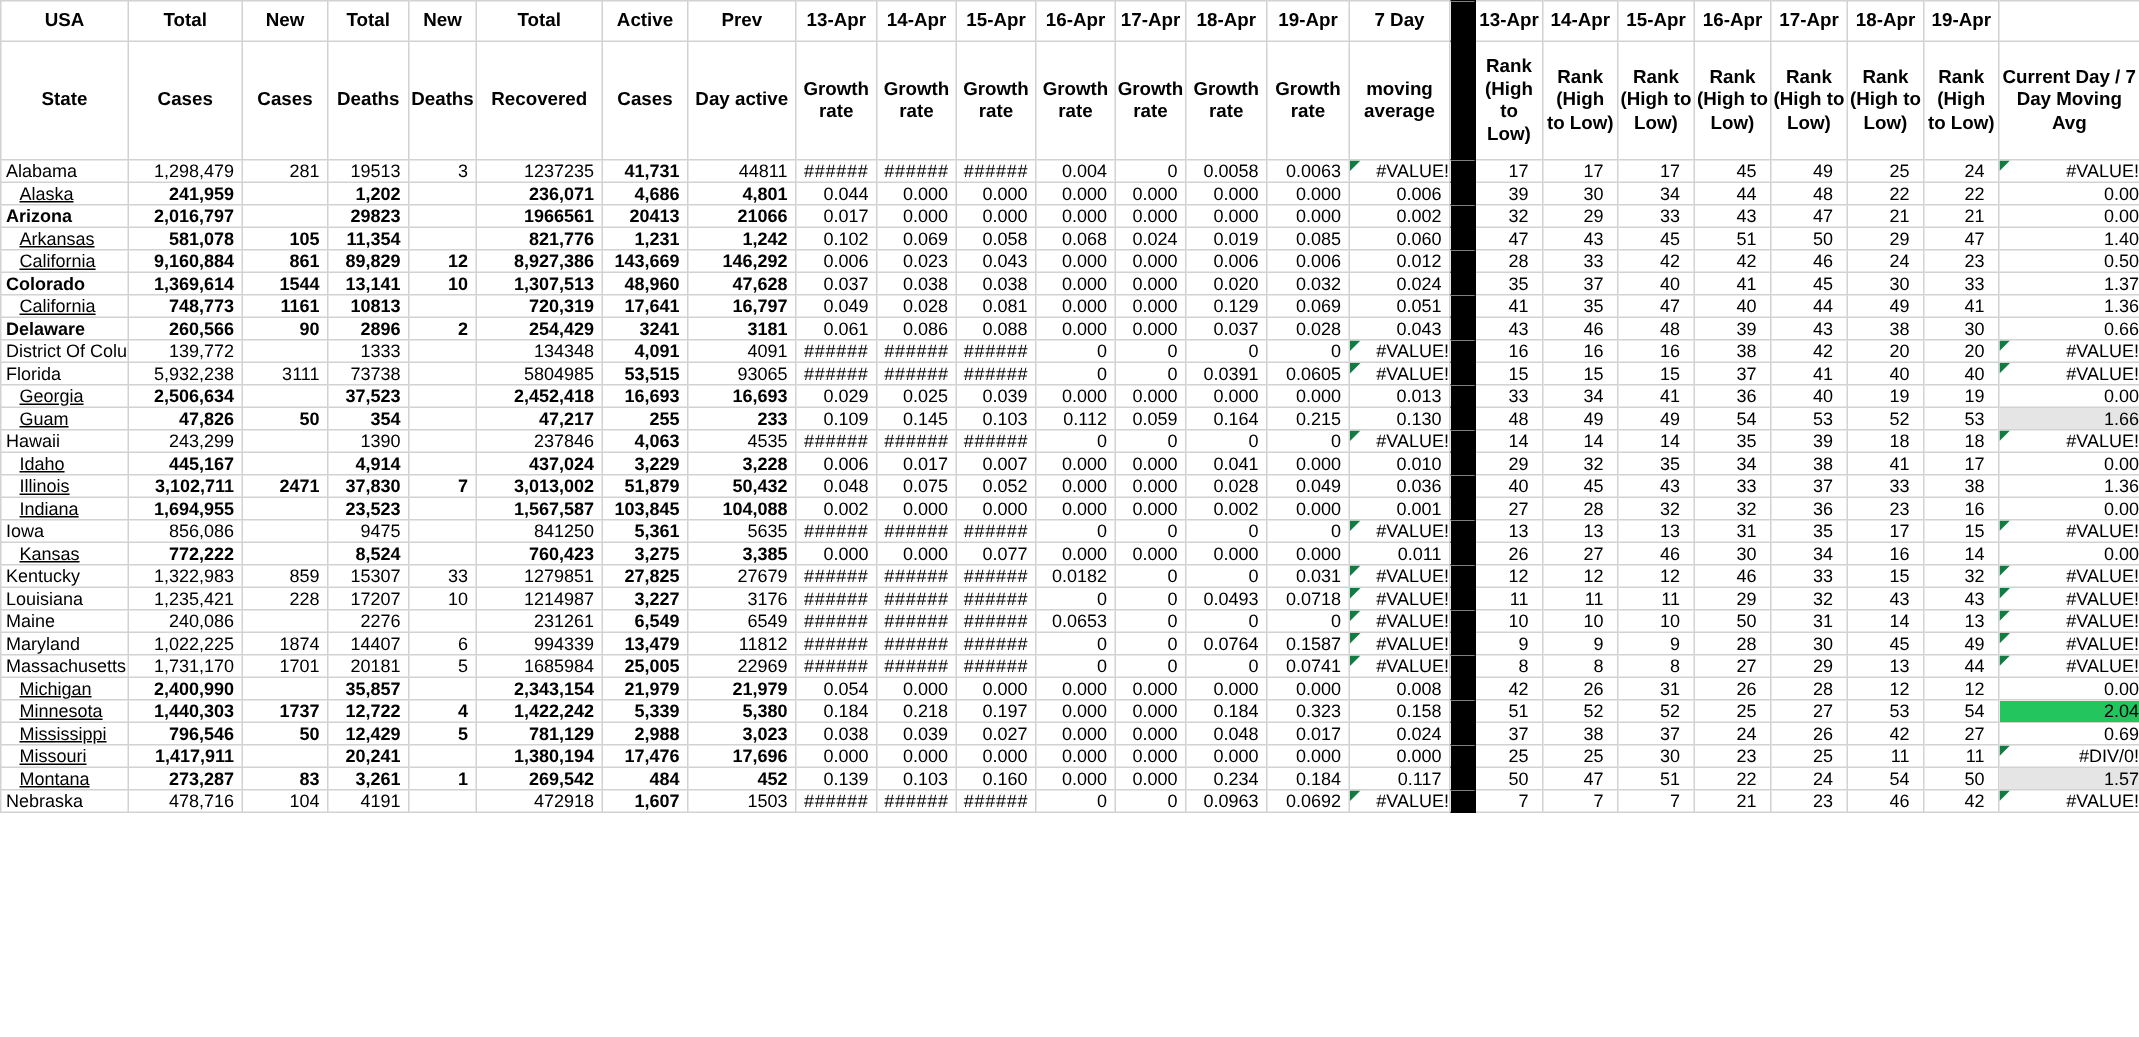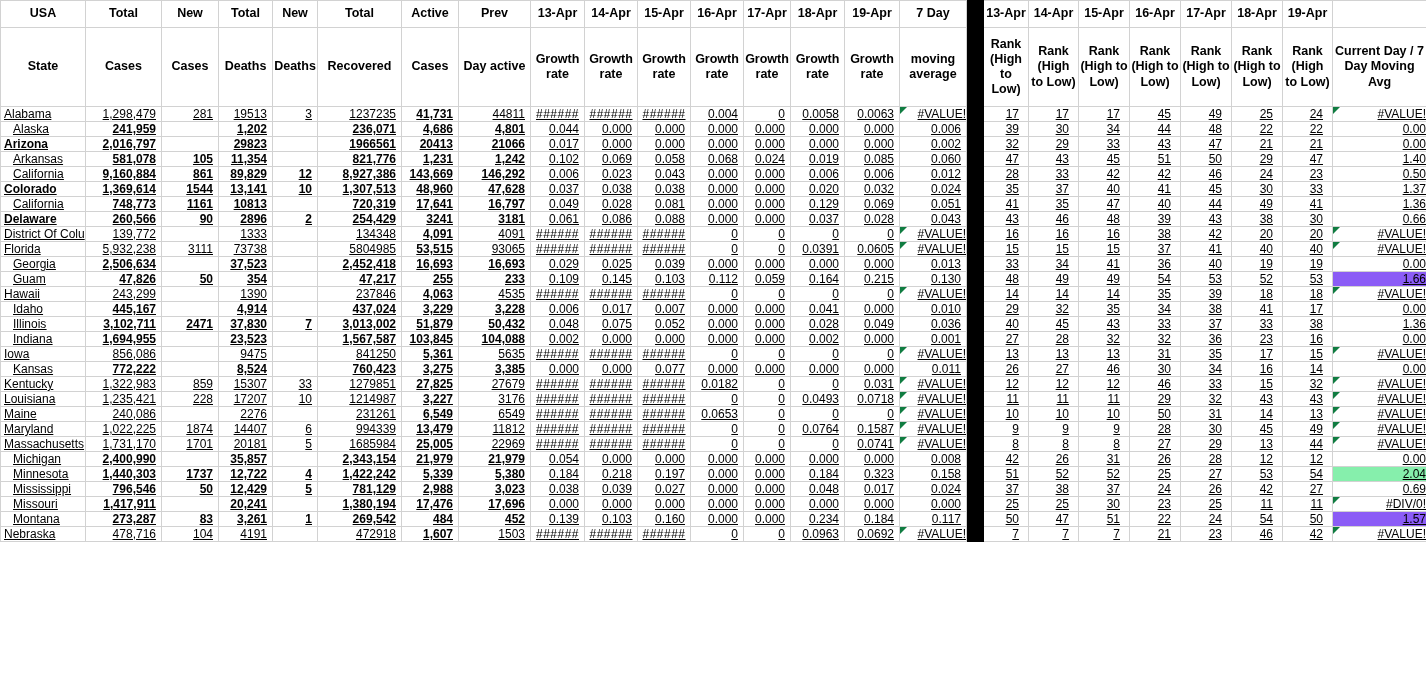--- a/index.html
+++ b/index.html
@@ -2,36 +2,36 @@
 <html><head>
 <meta charset="utf-8">
 <style>
   html,body{margin:0;padding:0;background:#fff;}
   body{width:1426px;height:691px;overflow:hidden;font-family:"Liberation Sans",sans-serif;}
   table{border-collapse:collapse;table-layout:fixed;width:1426px;}
   td,th{border:1px solid #d2d2d2;font:12px "Liberation Sans",sans-serif;color:#000;
         white-space:nowrap;overflow:hidden;vertical-align:middle;position:relative;padding:0;}
   thead .hr1{height:27px;padding-left:48px;}
   thead .hr2{height:79px;}
-  tbody tr{height:14px;text-decoration:underline;}
+  tbody tr{height:14px;}
   .h{font-weight:bold;text-align:center;white-space:normal;line-height:1.22;font-size:12.5px;padding:0 1px;}
   .state{text-align:left;padding-left:3px;}
   .u{text-decoration:underline;padding-left:12px;}
   .bn{font-weight:bold;margin-top:13px;}
   .num{text-align:right;padding-right:5px;}
   .b{font-weight:bold;}
   .rank{text-align:right;padding-right:9px;}
   .ctr{text-align:right;}
   .hash{text-align:center;letter-spacing:0.5px;}
   .flag::before{content:"";position:absolute;top:0;left:0;width:0;height:0;
     border-style:solid;border-width:7px 7px 0 0;
     border-color:#107c41 transparent transparent transparent;}
   .div{background:#000;border-color:#000;}
-  .bg-yellow{background:#8b5cf6;}
-  .bg-pink{background:#86efac;}
+  .bg-yellow{background:#e5e5e5;}
+  .bg-pink{background:#22c55e;}
 </style>
 </head>
 <body>
 
 <div id="sheet">
     <table>
       <colgroup>
         <col style="width: 85px;">
         <col style="width: 76px;">
         <col style="width: 57px;">

